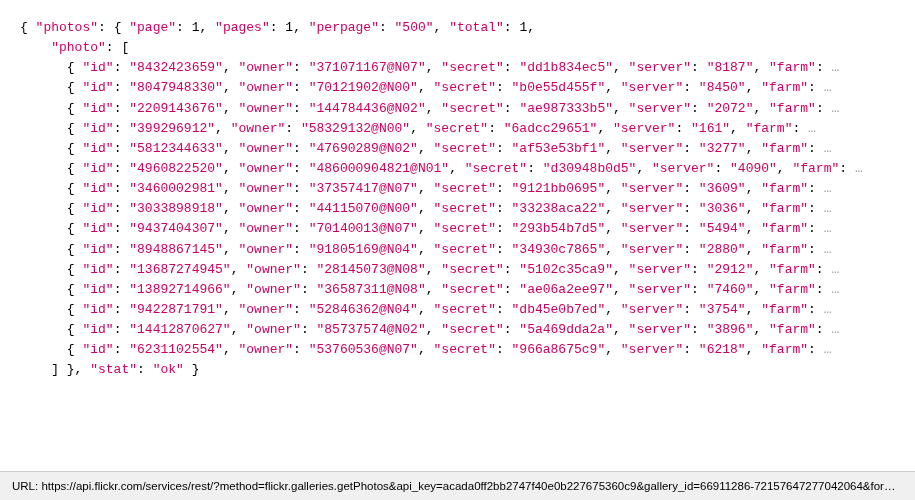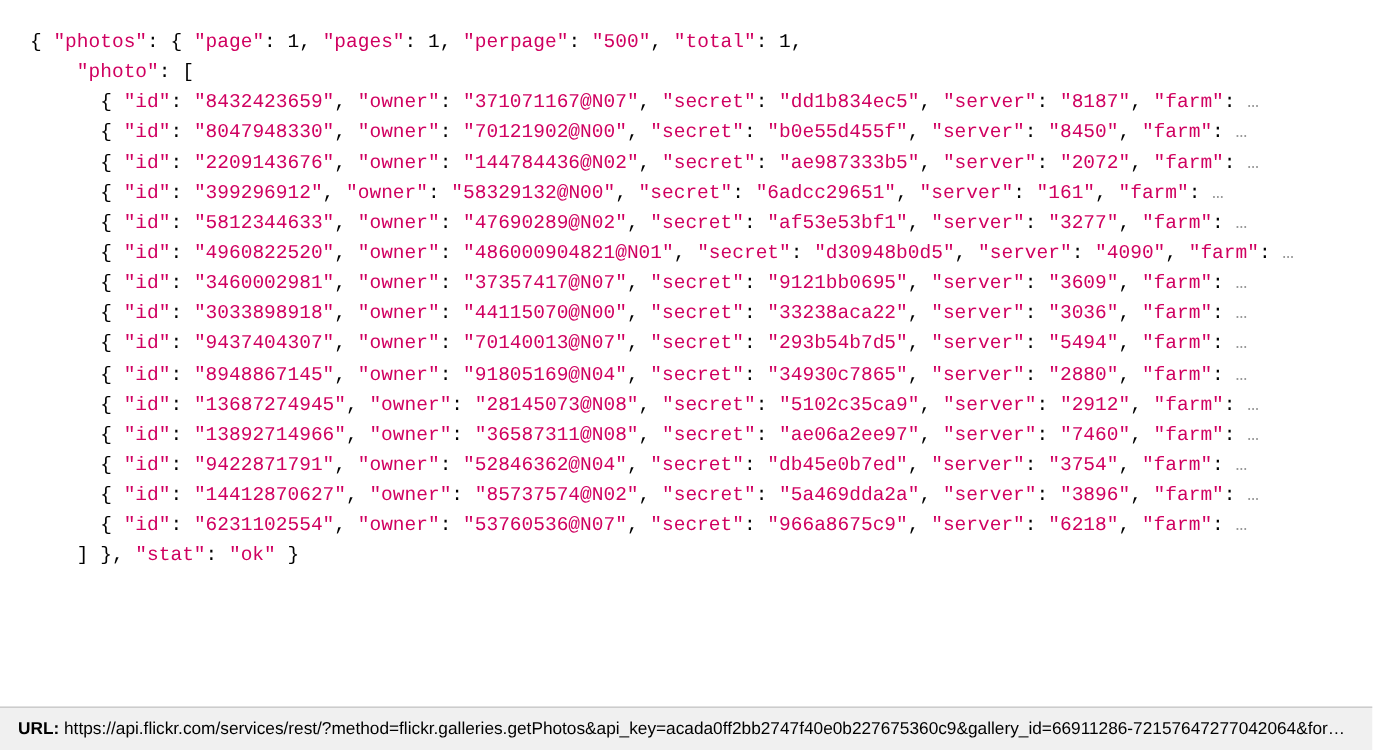--- a/index.html
+++ b/index.html
@@ -29,21 +29,21 @@
       border-top: 1px solid #ccc;
       padding: 8px 12px;
       font-family: Arial, sans-serif;
       font-size: 11.5px;
       color: #000;
       white-space: nowrap;
       overflow: hidden;
       text-overflow: ellipsis;
     }
     .url-bar .url-label {
-      font-weight: bold;
+      font-weight: normal;
       color: #000;
     }
     .url-bar .url-text {
       color: #000;
     }
     
     .key { color: #d00060; font-weight: normal; }
     .str { color: #d00060; }
     .num { color: #000; }
   </style>

